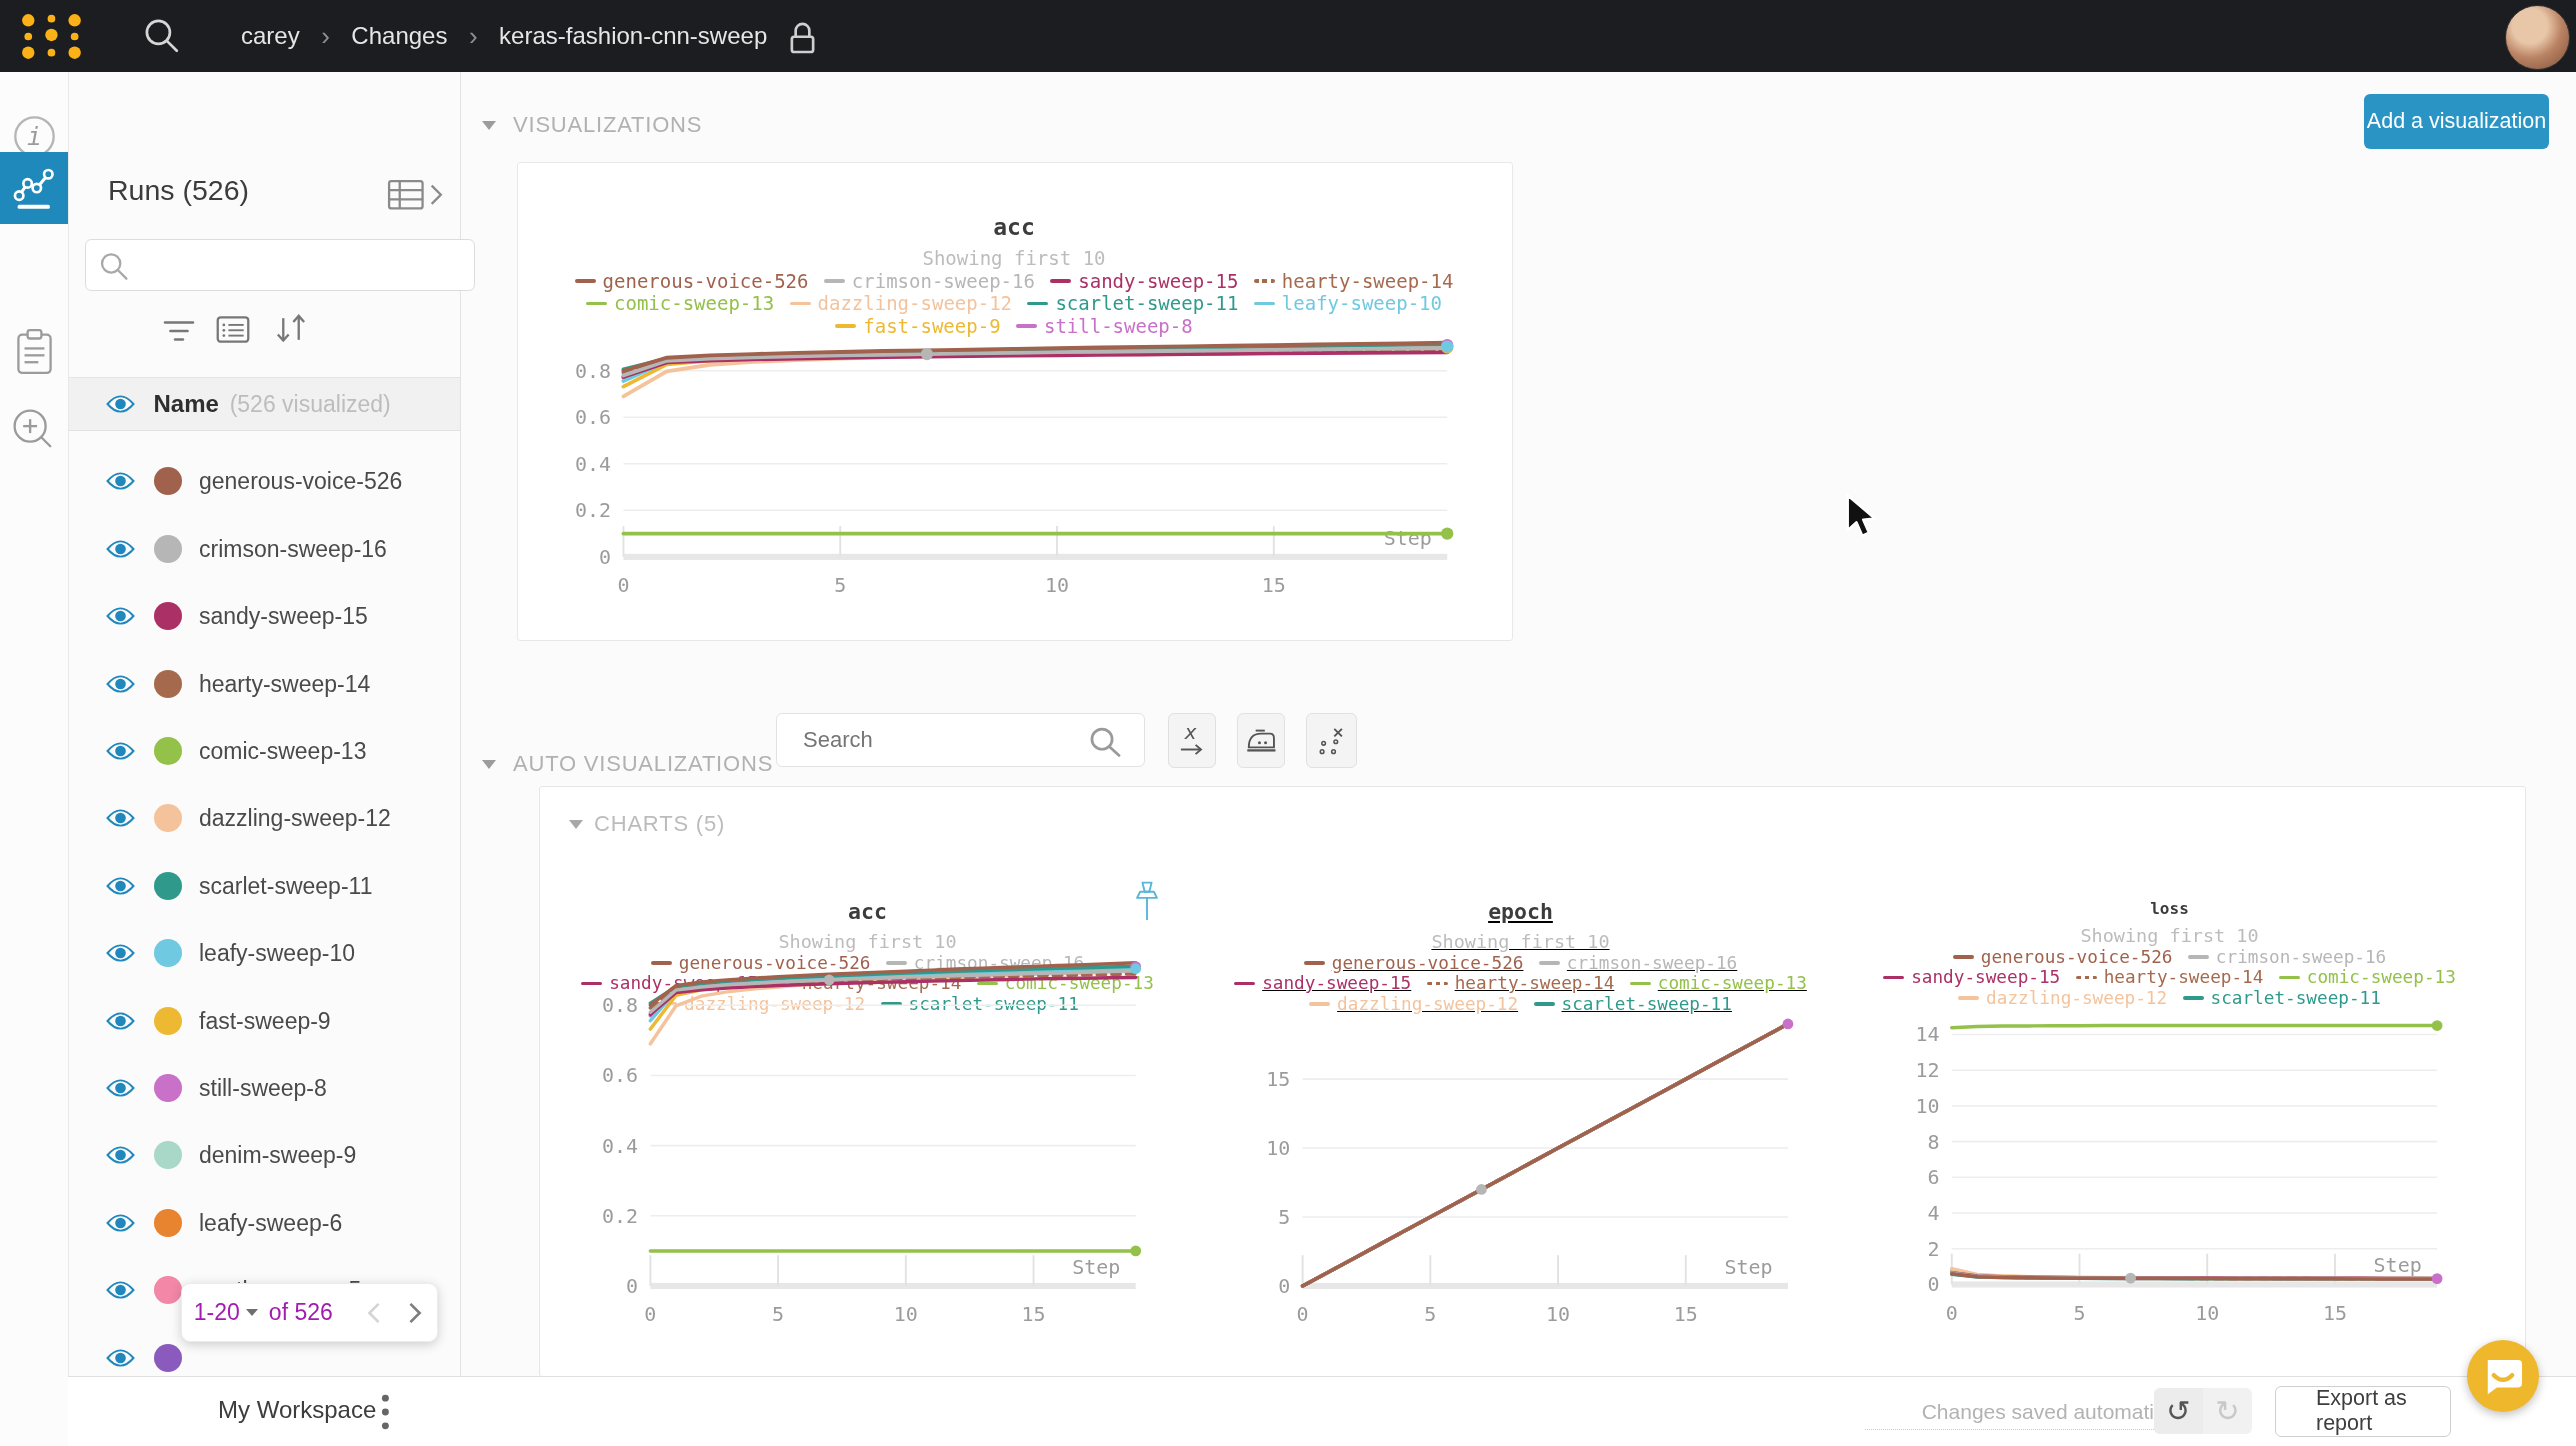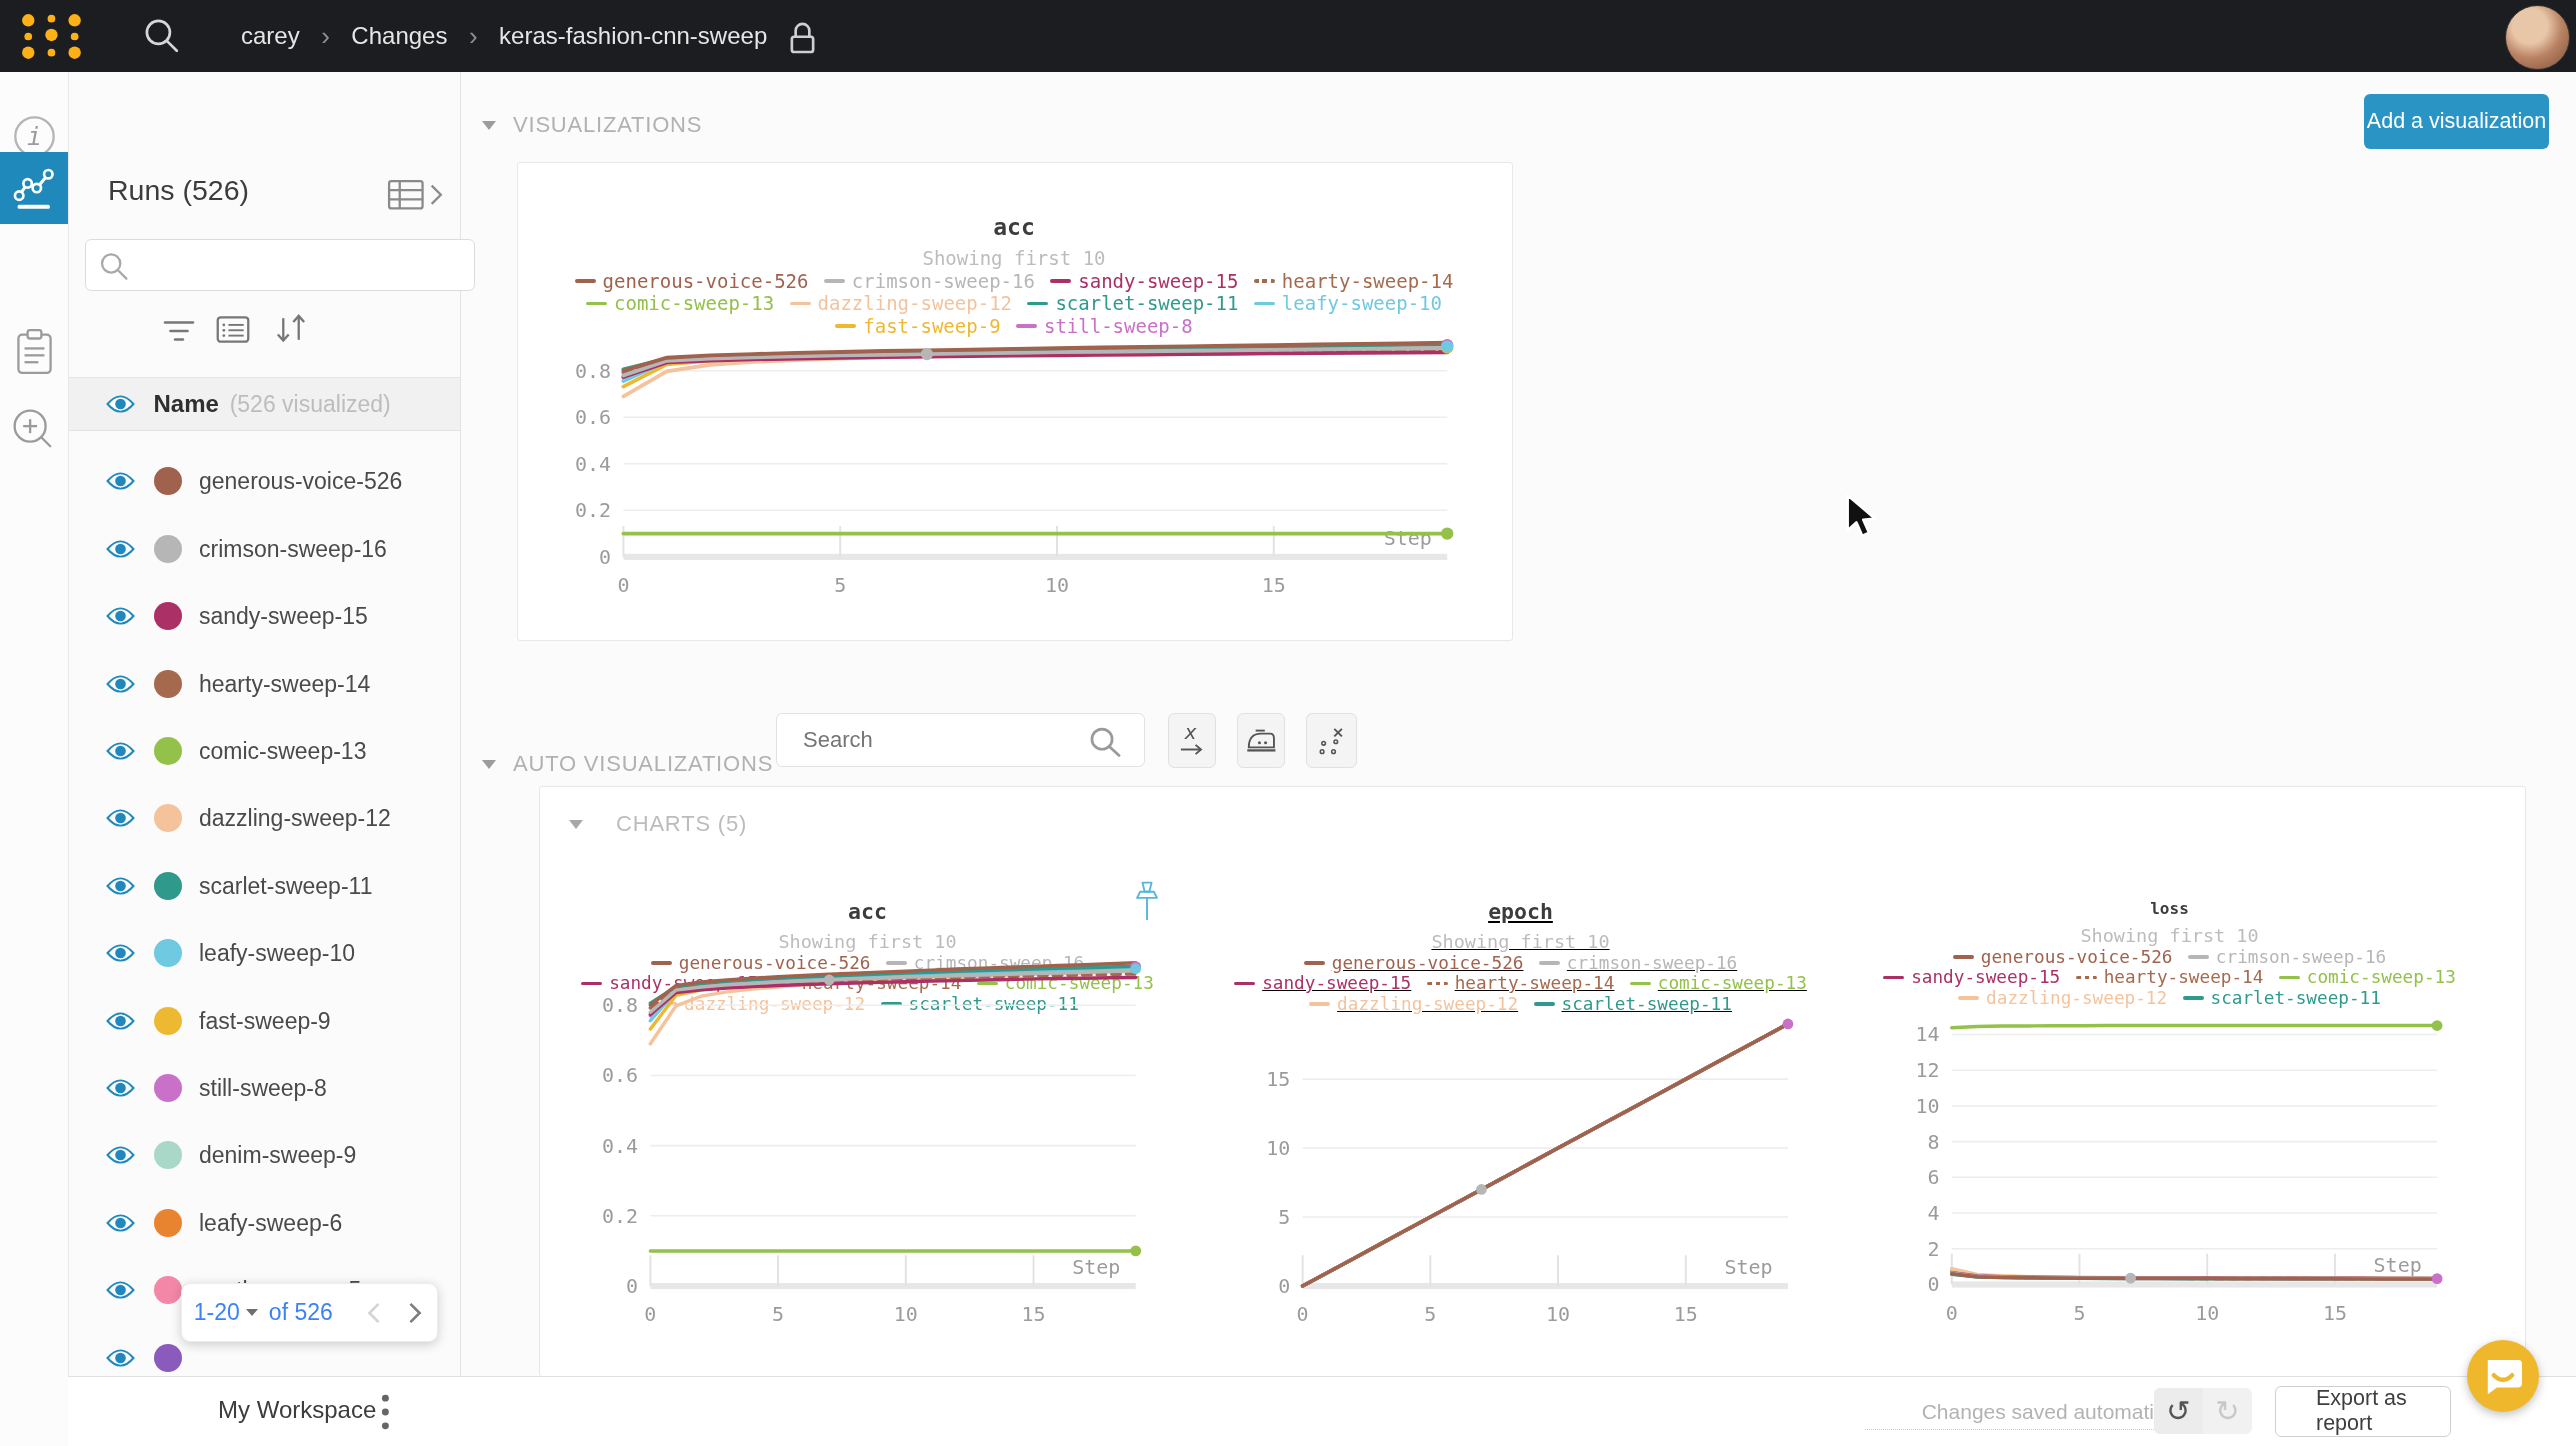--- a/index.html
+++ b/index.html
@@ -15,21 +15,21 @@
   .rail-item{position:absolute;left:0;width:68px;height:72px;display:flex;align-items:center;justify-content:center;}
   .rail-selected{background:#2089bb;}
   
   #sidebar{left:68px;top:72px;width:392px;height:1374px;background:#fbfbfb;border-right:1.5px solid #e2e2e2;z-index:4;}
   #runs-title{position:absolute;left:40px;top:102px;font-size:28.5px;color:#3c3c3c;}
   #runs-search{position:absolute;left:17px;top:167px;width:343px;height:48px;border:1.5px solid #dcdcdc;border-radius:6.2px;background:#fff;padding-left:43px;font-size:21.5px;color:#444;outline:none;}
   .list-header-band{position:absolute;left:0;top:305px;width:392px;height:52px;background:#f1f1f1;border-top:1.5px solid #e4e4e4;border-bottom:1.5px solid #e2e2e2;display:flex;align-items:center;}
   .run-row{position:absolute;left:0;width:392px;height:68px;display:flex;align-items:center;}
   .run-dot{width:28.5px;height:28.5px;border-radius:50%;margin-left:18.5px;flex:none;}
   .run-name{margin-left:17px;font-size:23px;color:#4a4a4a;white-space:nowrap;}
-  #pagination{position:absolute;left:113px;top:1211px;width:255px;height:57px;background:#fff;border:0.8px solid #ececec;border-radius:9.2px;box-shadow:0 2.3px 10.8px rgba(0,0,0,.18);display:flex;align-items:center;justify-content:center;gap:10.8px;z-index:8;font-size:23px;color:#3b82f6;}
+  #pagination{position:absolute;left:113px;top:1211px;width:255px;height:57px;background:#fff;border:0.8px solid #ececec;border-radius:9.2px;box-shadow:0 2.3px 10.8px rgba(0,0,0,.18);display:flex;align-items:center;justify-content:center;gap:10.8px;z-index:8;font-size:23px;color:#a21caf;}
   
   .section-label{color:#b1b1b1;font-size:22px;letter-spacing:0.8px;}
   .tri{width:0;height:0;border-left:7.7px solid transparent;border-right:7.7px solid transparent;border-top:9.2px solid #9c9c9c;}
   #viz-card{left:517px;top:162px;width:994px;height:477px;background:#fff;border:1.5px solid #e8e8e8;border-radius:3.1px;}
   #charts-card{left:539px;top:786px;width:1985px;height:589px;background:#fff;border:1.5px solid #e6e6e6;border-radius:3.1px;}
   #add-viz-btn{left:2364px;top:94px;width:185px;height:55px;background:#2a95c5;border-radius:6.2px;color:#fff;font-size:21.5px;display:flex;align-items:center;justify-content:center;z-index:6;}
   #auto-search{position:absolute;left:776px;top:713px;width:369px;height:54px;border:1.5px solid #e2e2e2;border-radius:6.2px;background:#fff;padding-left:26px;font-size:22px;color:#444;outline:none;box-sizing:border-box;}
   .tool-btn{position:absolute;top:713px;width:48px;height:55px;background:#f4f4f4;border:1.5px solid #e0e0e0;border-radius:6.2px;display:flex;align-items:center;justify-content:center;box-sizing:border-box;}
   
   .chart-head{position:absolute;text-align:center;font-family:"DejaVu Sans Mono",monospace;}
@@ -343,21 +343,21 @@
       <line x1="34" y1="5" x2="24" y2="15" stroke="#555" stroke-width="2.5"></line>
       <circle cx="10" cy="24" r="2.4" fill="none" stroke="#555" stroke-width="2"></circle>
       <circle cx="26" cy="22" r="2.4" fill="none" stroke="#555" stroke-width="2"></circle>
       <circle cx="8" cy="35" r="2.4" fill="none" stroke="#555" stroke-width="2"></circle>
       <circle cx="23" cy="35" r="2.4" fill="none" stroke="#555" stroke-width="2"></circle>
     </svg>
   </div>
 
   <div id="charts-card" class="abs"></div>
 
-  <div class="abs" style="left:569px;top:811px;display:flex;align-items:center;gap:33px;z-index:3;">
+  <div class="abs" style="left:569px;top:811px;display:flex;align-items:center;gap:11px;z-index:3;">
     <span class="tri" style="border-top-color:#a8a8a8;"></span>
     <span class="section-label" style="color:#bcbcbc;">CHARTS (5)</span>
   </div>
 
   <svg class="abs" style="left:1134px;top:880px;z-index:6;" width="26" height="45" viewBox="0 0 34 58">
     <path d="M11 3 h12 l-3 12 h-6 z" fill="none" stroke="#58b6da" stroke-width="2.5" stroke-linejoin="round"></path>
     <path d="M8 15 h18 l4 8 h-26 z" fill="none" stroke="#58b6da" stroke-width="2.5" stroke-linejoin="round"></path>
     <line x1="17" y1="23" x2="17" y2="52" stroke="#58b6da" stroke-width="2.5"></line>
   </svg>
 

